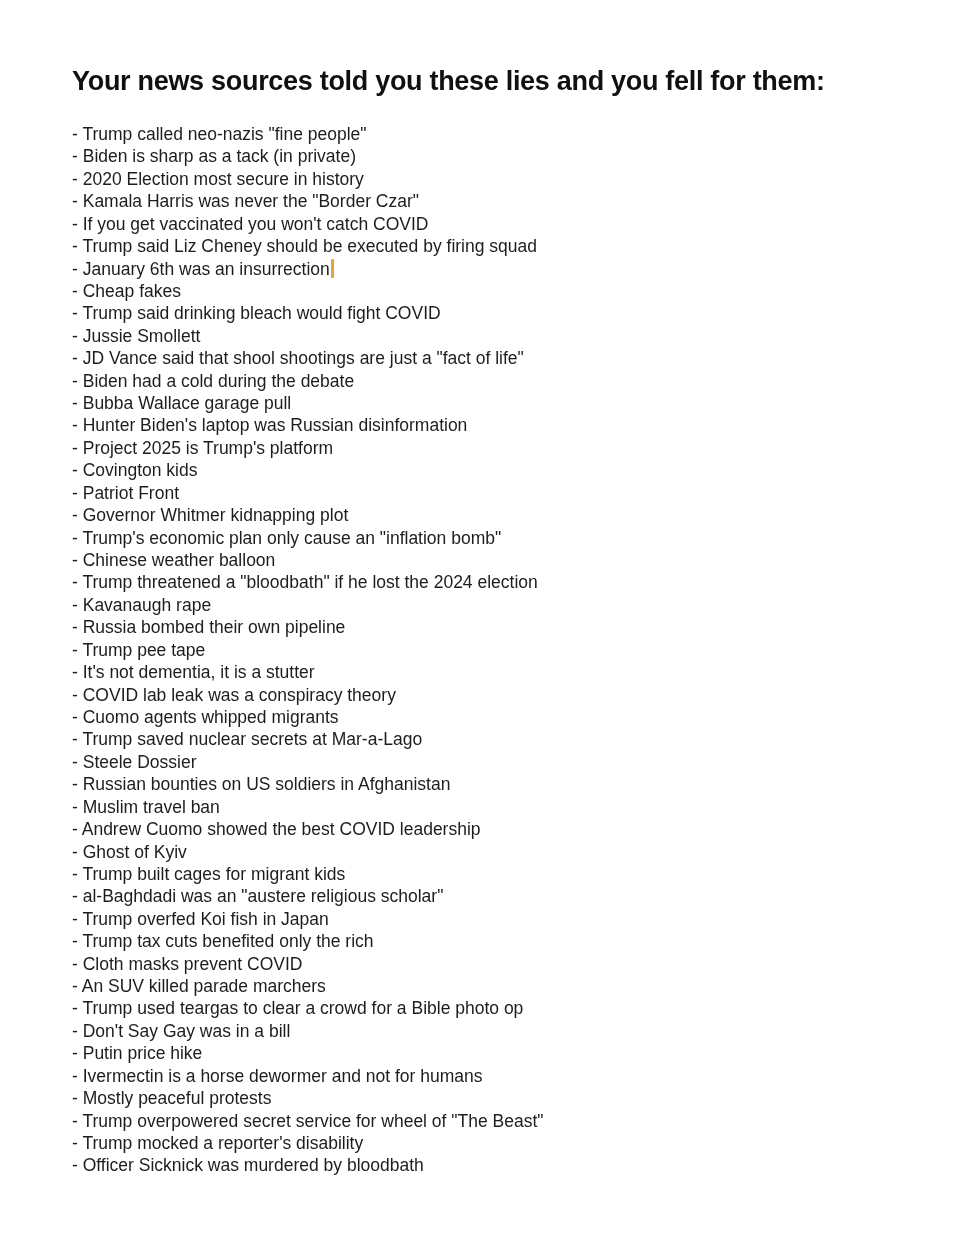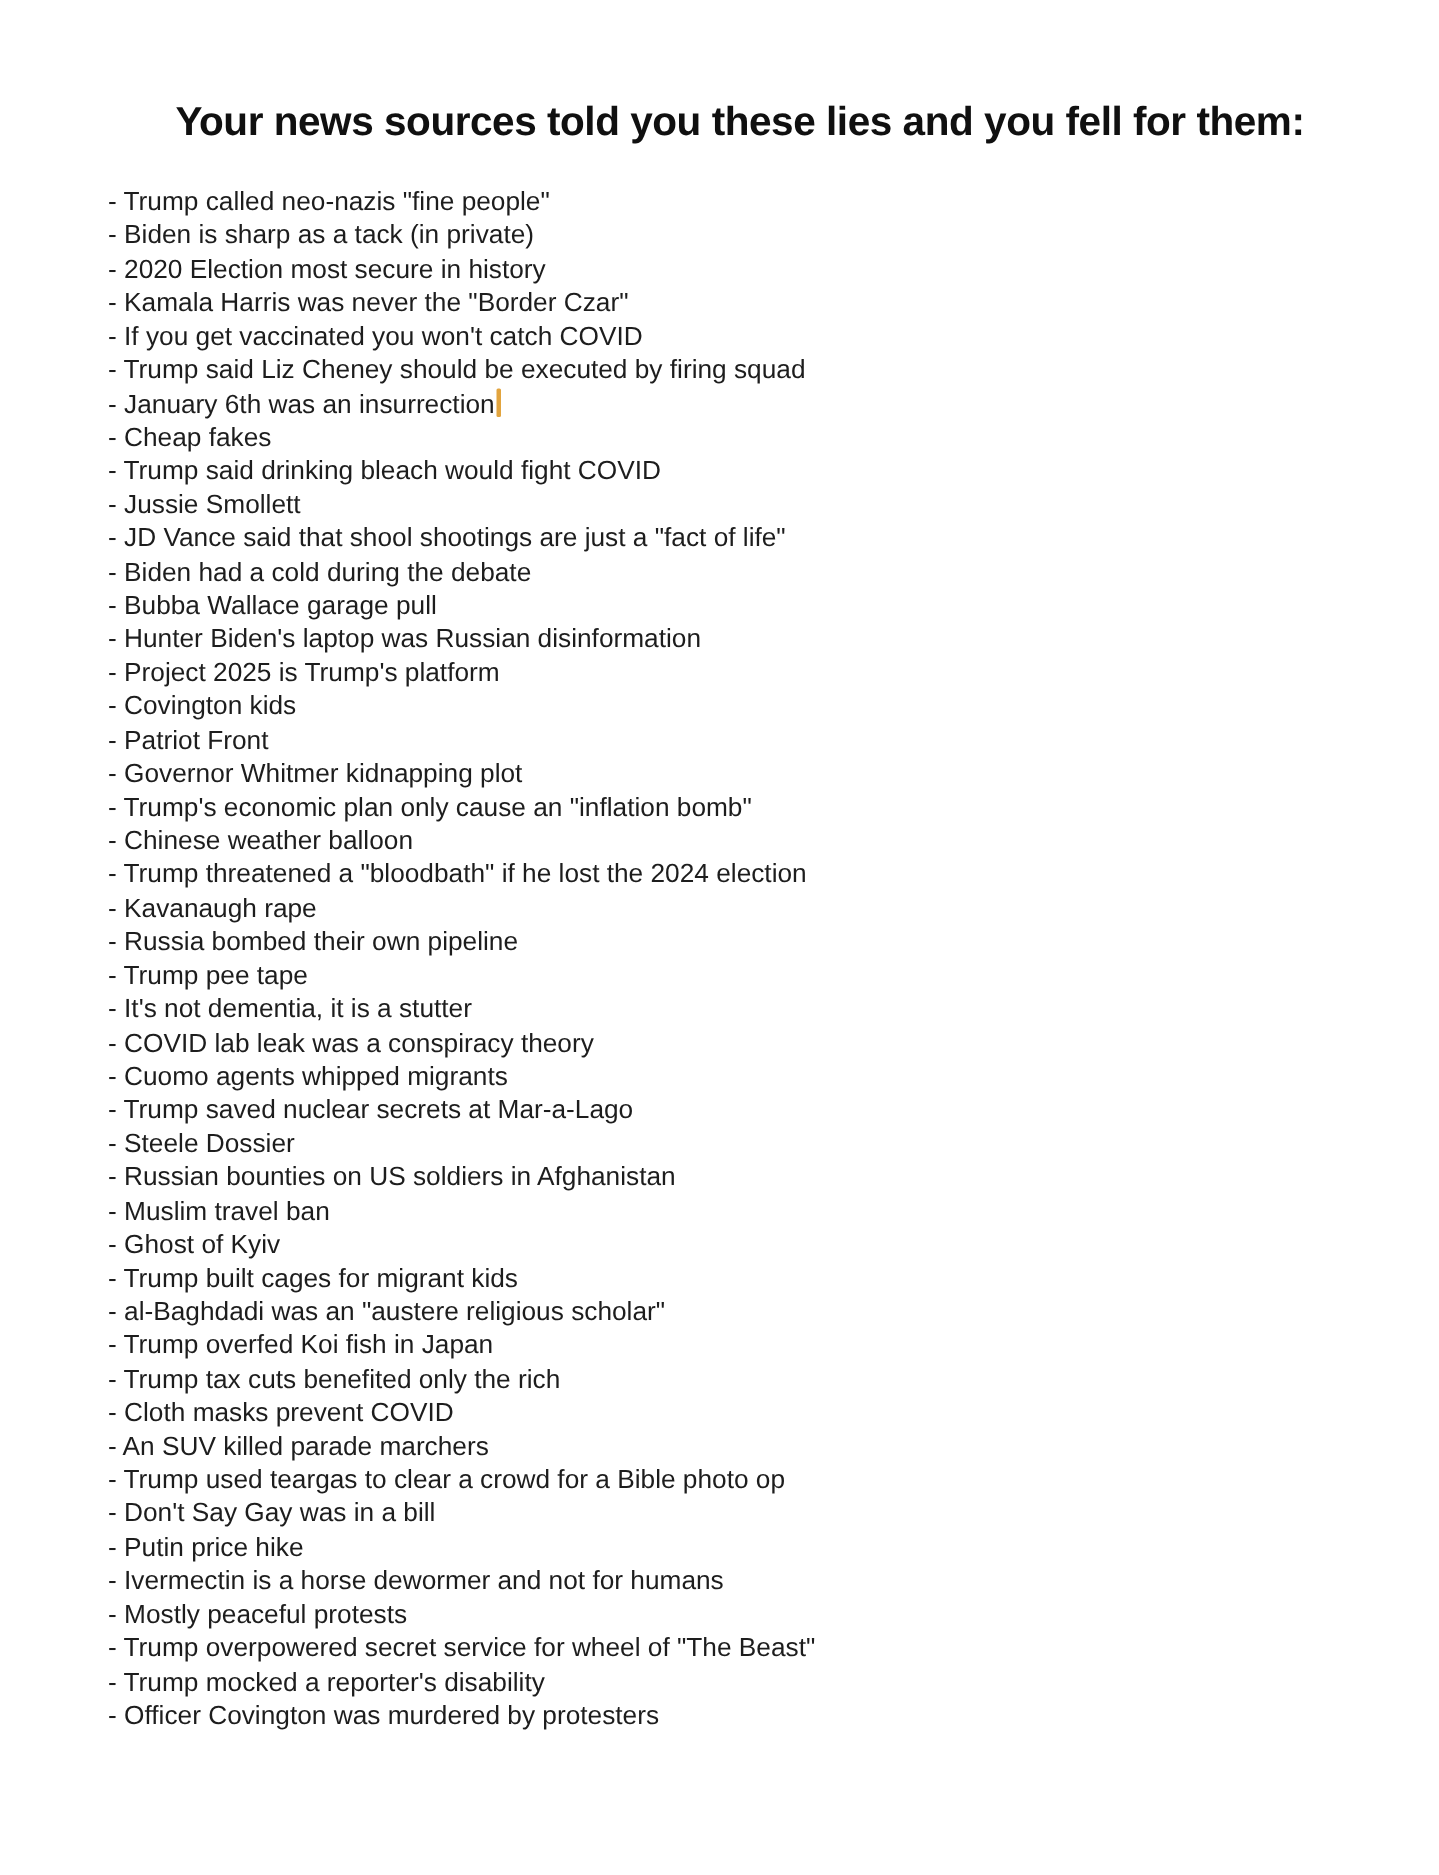--- a/index.html
+++ b/index.html
@@ -20,21 +20,20 @@
     position: absolute;
     left: 72px;
     top: 64px;
     width: 840px;
     font-size: 27px;
     font-weight: 700;
     letter-spacing: -0.3px;
     color: #101010;
     line-height: 34px;
     white-space: nowrap;
-    margin-left: 45px;
   }
   .list {
     position: absolute;
     left: 72px;
     top: 123px;
     width: 860px;
     font-size: 17.5px;
     line-height: 22.42px;
     color: #1d1d1d;
   }
@@ -114,20 +113,21 @@
   <div class="item"><span class="dash">- </span><span class="item-text">Cuomo agents whipped migrants</span></div>
 
   <div class="item"><span class="dash">- </span><span class="item-text">Trump saved nuclear secrets at Mar-a-Lago</span></div>
 
   <div class="item"><span class="dash">- </span><span class="item-text">Steele Dossier</span></div>
 
   <div class="item"><span class="dash">- </span><span class="item-text">Russian bounties on US soldiers in Afghanistan</span></div>
 
   <div class="item"><span class="dash">- </span><span class="item-text">Muslim travel ban</span></div>
 
+  <div class="item"><span class="dash">- </span><span class="item-text">Andrew Cuomo showed the best COVID leadership</span></div>
 
   <div class="item"><span class="dash">- </span><span class="item-text">Ghost of Kyiv</span></div>
 
   <div class="item"><span class="dash">- </span><span class="item-text">Trump built cages for migrant kids</span></div>
 
   <div class="item"><span class="dash">- </span><span class="item-text">al-Baghdadi was an "austere religious scholar"</span></div>
 
   <div class="item"><span class="dash">- </span><span class="item-text">Trump overfed Koi fish in Japan</span></div>
 
   <div class="item"><span class="dash">- </span><span class="item-text">Trump tax cuts benefited only the rich</span></div>
@@ -143,15 +143,15 @@
   <div class="item"><span class="dash">- </span><span class="item-text">Putin price hike</span></div>
 
   <div class="item"><span class="dash">- </span><span class="item-text">Ivermectin is a horse dewormer and not for humans</span></div>
 
   <div class="item"><span class="dash">- </span><span class="item-text">Mostly peaceful protests</span></div>
 
   <div class="item"><span class="dash">- </span><span class="item-text">Trump overpowered secret service for wheel of "The Beast"</span></div>
 
   <div class="item"><span class="dash">- </span><span class="item-text">Trump mocked a reporter's disability</span></div>
 
-  <div class="item"><span class="dash">- </span><span class="item-text">Officer Covington was murdered by protesters</span></div>
+  <div class="item"><span class="dash">- </span><span class="item-text">Officer Sicknick was murdered by bloodbath</span></div>
 </div>
 </div>
 
 </body></html>

